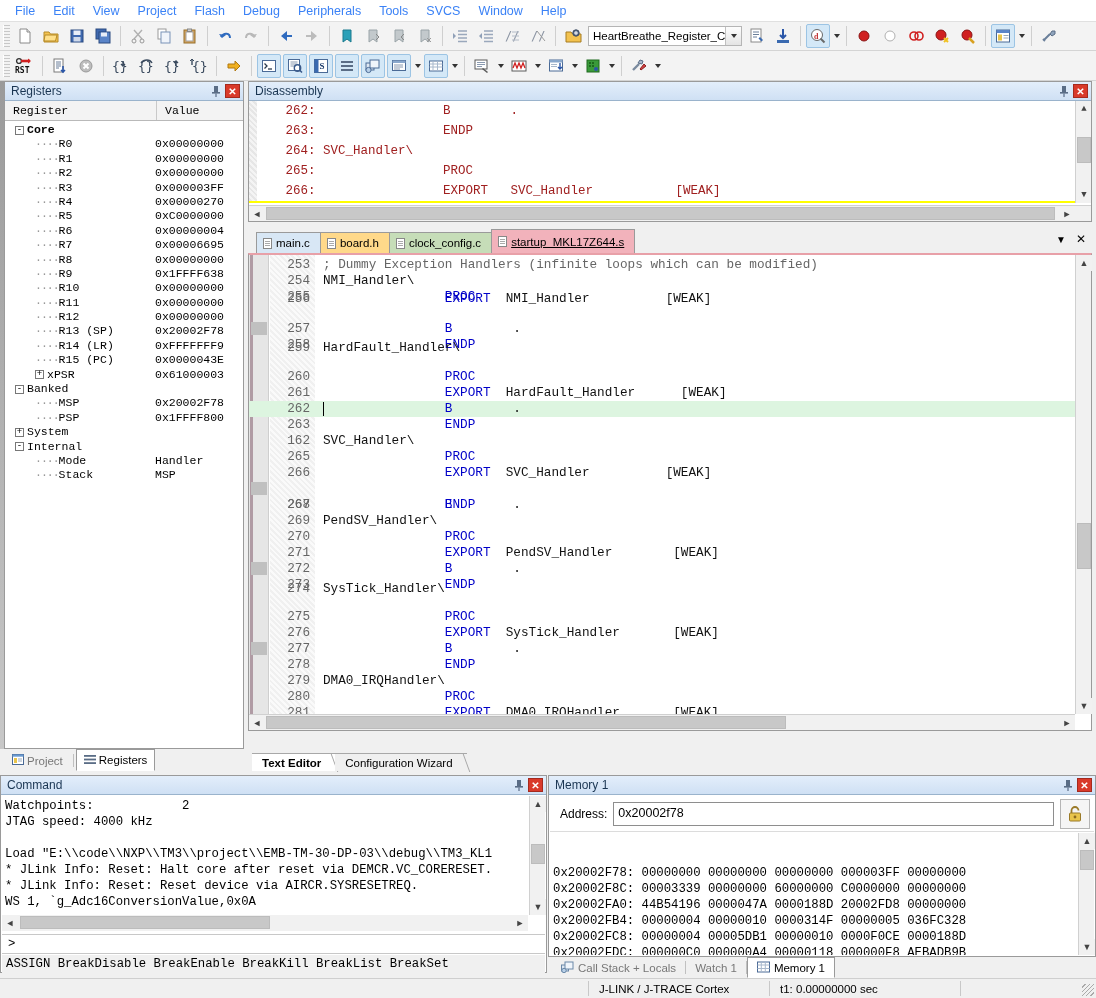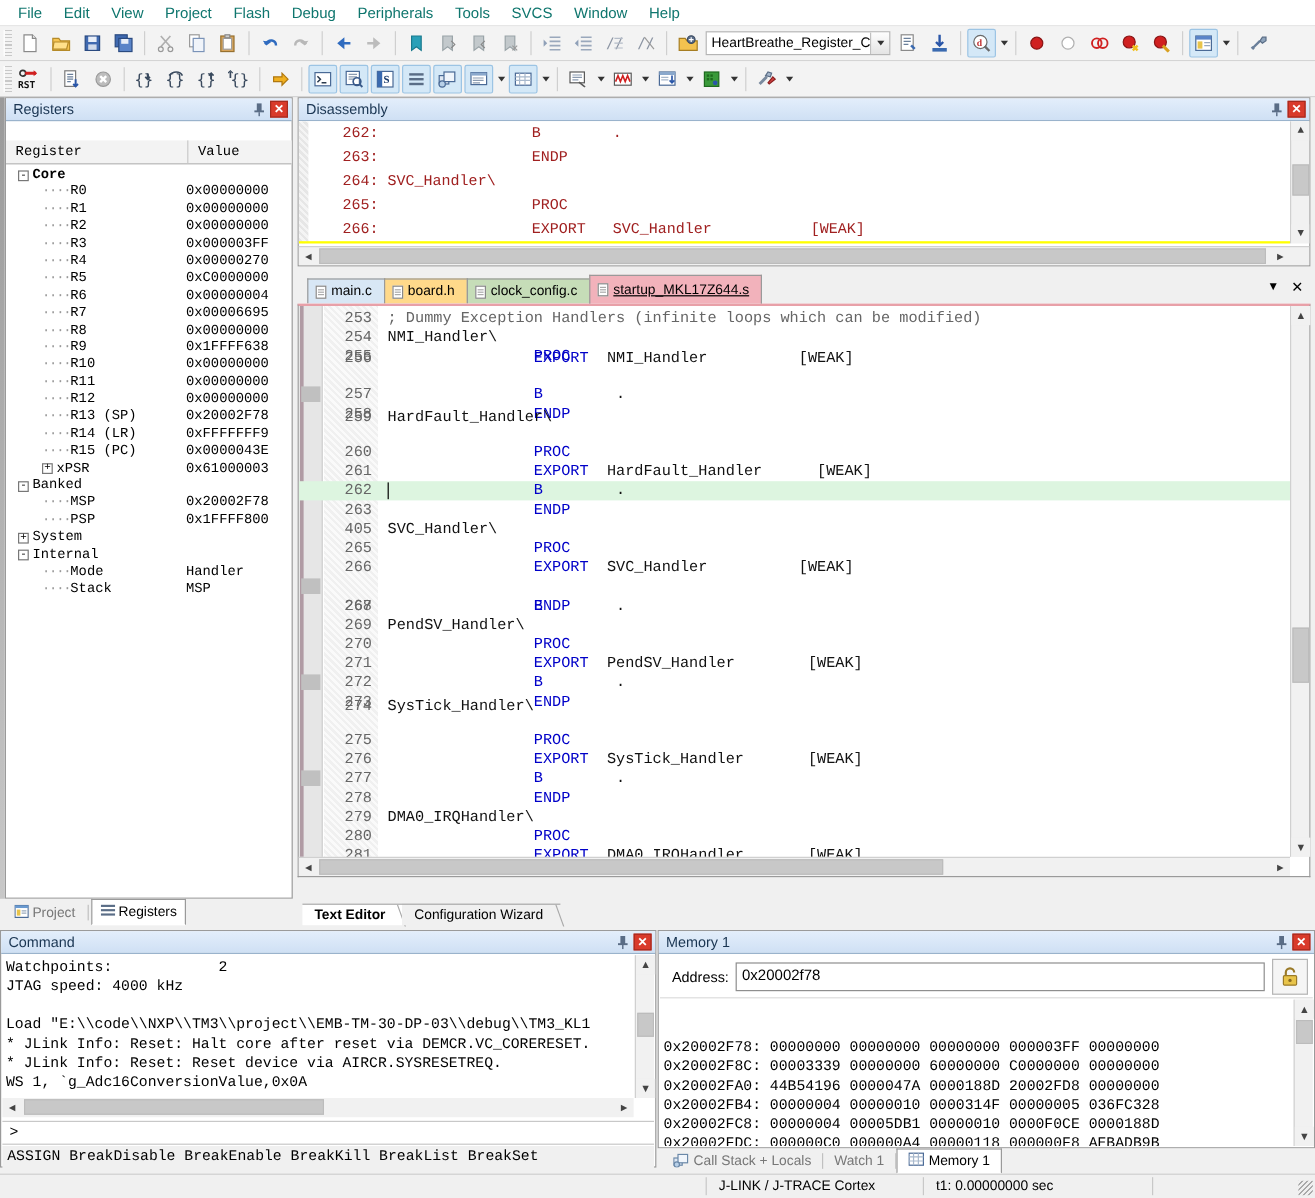--- a/index.html
+++ b/index.html
@@ -14,21 +14,21 @@
   }
   #app { position: relative; width: 1096px; height: 998px; background:#f0f0f0; }
 
   
   .menubar {
     position:absolute; left:0; top:0; width:1096px; height:22px;
     background:#ffffff; border-bottom:1px solid #e0e0e0;
     display:flex; align-items:center; padding-left:6px;
   }
   .menu-item {
-    padding:3px 9px; font-size:12.5px; color:#0f766e; cursor:default; white-space:nowrap;
+    padding:3px 9px; font-size:12.5px; color:#3b82f6; cursor:default; white-space:nowrap;
   }
 
   
   .toolbar {
     position:absolute; left:0; width:1096px; background:#f3f3f3;
     border-bottom:1px solid #d4d4d4; display:flex; align-items:center;
   }
   #toolbar1 { top:22px; height:29px; }
   #toolbar2 { top:51px; height:30px; }
   .tb-grip { width:7px; height:22px; margin:0 2px 0 3px;
@@ -65,21 +65,21 @@
   .close-box {
     width:15px;height:14px;background:#d93a2b;color:#fff;
     display:flex;align-items:center;justify-content:center;
     font-size:10px;font-weight:bold;margin-right:3px;border:1px solid #a52a1e;
   }
 
   
   #registers { left:4px; top:81px; width:240px; height:668px; }
   .reg-head {
     display:flex; height:20px; background:#f3f3f3; border-bottom:1px solid #b9b9b9;
-    font-family:"Liberation Mono", monospace; font-size:11.5px;margin-top:16px;
+    font-family:"Liberation Mono", monospace; font-size:11.5px;
   }
   .reg-head div { padding:3px 0 0 8px; border-right:1px solid #c9c9c9; }
   .reg-body { font-family:"Liberation Mono", monospace; font-size:11.5px; line-height:14.4px; padding-top:2px; position:relative; }
   .reg-row { display:flex; height:14.4px; align-items:center; white-space:nowrap; }
   .reg-name { width:150px; display:flex; align-items:center; }
   .expander {
     width:9px;height:9px;border:1px solid #777;background:#fff;
     display:inline-flex;align-items:center;justify-content:center;
     font-size:9px;line-height:7px;font-family:"Liberation Mono",monospace;margin-right:3px;
   }
@@ -963,21 +963,21 @@
             <div class="ed-line" style="top: 18px;"><span class="num">254</span><span class="txt"><span class="lbl">NMI_Handler\</span></span></div>
             <div class="ed-line" style="top: 34px;"><span class="num">255</span><span class="txt"><span class="lbl">                </span><span class="kw">PROC</span></span></div>
             <div class="ed-line" style="top: 36px;"><span class="num">256</span><span class="txt"><span class="lbl">                </span><span class="kw">EXPORT</span><span class="lbl">  NMI_Handler          [WEAK]</span></span></div>
             <div class="ed-line" style="top: 66px;"><span class="num">257</span><span class="txt"><span class="lbl">                </span><span class="kw">B</span><span class="lbl">        .</span></span></div>
             <div class="ed-line" style="top: 82px;"><span class="num">258</span><span class="txt"><span class="lbl">                </span><span class="kw">ENDP</span></span></div>
             <div class="ed-line" style="top: 85px;"><span class="num">259</span><span class="txt"><span class="lbl">HardFault_Handler\</span></span></div>
             <div class="ed-line" style="top: 114px;"><span class="num">260</span><span class="txt"><span class="lbl">                </span><span class="kw">PROC</span></span></div>
             <div class="ed-line" style="top: 130px;"><span class="num">261</span><span class="txt"><span class="lbl">                </span><span class="kw">EXPORT</span><span class="lbl">  HardFault_Handler      [WEAK]</span></span></div>
             <div class="ed-line ed-hl" style="top: 146px;"><span class="num">262</span><span class="txt"><span class="lbl">                </span><span class="kw">B</span><span class="lbl">        .</span></span></div>
             <div class="ed-line" style="top: 162px;"><span class="num">263</span><span class="txt"><span class="lbl">                </span><span class="kw">ENDP</span></span></div>
-            <div class="ed-line" style="top: 178px;"><span class="num">405</span><span class="txt"><span class="lbl">SVC_Handler\</span></span></div>
+            <div class="ed-line" style="top: 178px;"><span class="num">162</span><span class="txt"><span class="lbl">SVC_Handler\</span></span></div>
             <div class="ed-line" style="top: 194px;"><span class="num">265</span><span class="txt"><span class="lbl">                </span><span class="kw">PROC</span></span></div>
             <div class="ed-line" style="top: 210px;"><span class="num">266</span><span class="txt"><span class="lbl">                </span><span class="kw">EXPORT</span><span class="lbl">  SVC_Handler          [WEAK]</span></span></div>
             <div class="ed-line" style="top: 226px; margin-top: 16px;"><span class="num">267</span><span class="txt"><span class="lbl">                </span><span class="kw">B</span><span class="lbl">        .</span></span></div>
             <div class="ed-line" style="top: 242px;"><span class="num">268</span><span class="txt"><span class="lbl">                </span><span class="kw">ENDP</span></span></div>
             <div class="ed-line" style="top: 258px;"><span class="num">269</span><span class="txt"><span class="lbl">PendSV_Handler\</span></span></div>
             <div class="ed-line" style="top: 274px;"><span class="num">270</span><span class="txt"><span class="lbl">                </span><span class="kw">PROC</span></span></div>
             <div class="ed-line" style="top: 290px;"><span class="num">271</span><span class="txt"><span class="lbl">                </span><span class="kw">EXPORT</span><span class="lbl">  PendSV_Handler        [WEAK]</span></span></div>
             <div class="ed-line" style="top: 306px;"><span class="num">272</span><span class="txt"><span class="lbl">                </span><span class="kw">B</span><span class="lbl">        .</span></span></div>
             <div class="ed-line" style="top: 322px;"><span class="num">273</span><span class="txt"><span class="lbl">                </span><span class="kw">ENDP</span></span></div>
             <div class="ed-line" style="top: 326px;"><span class="num">274</span><span class="txt"><span class="lbl">SysTick_Handler\</span></span></div>

